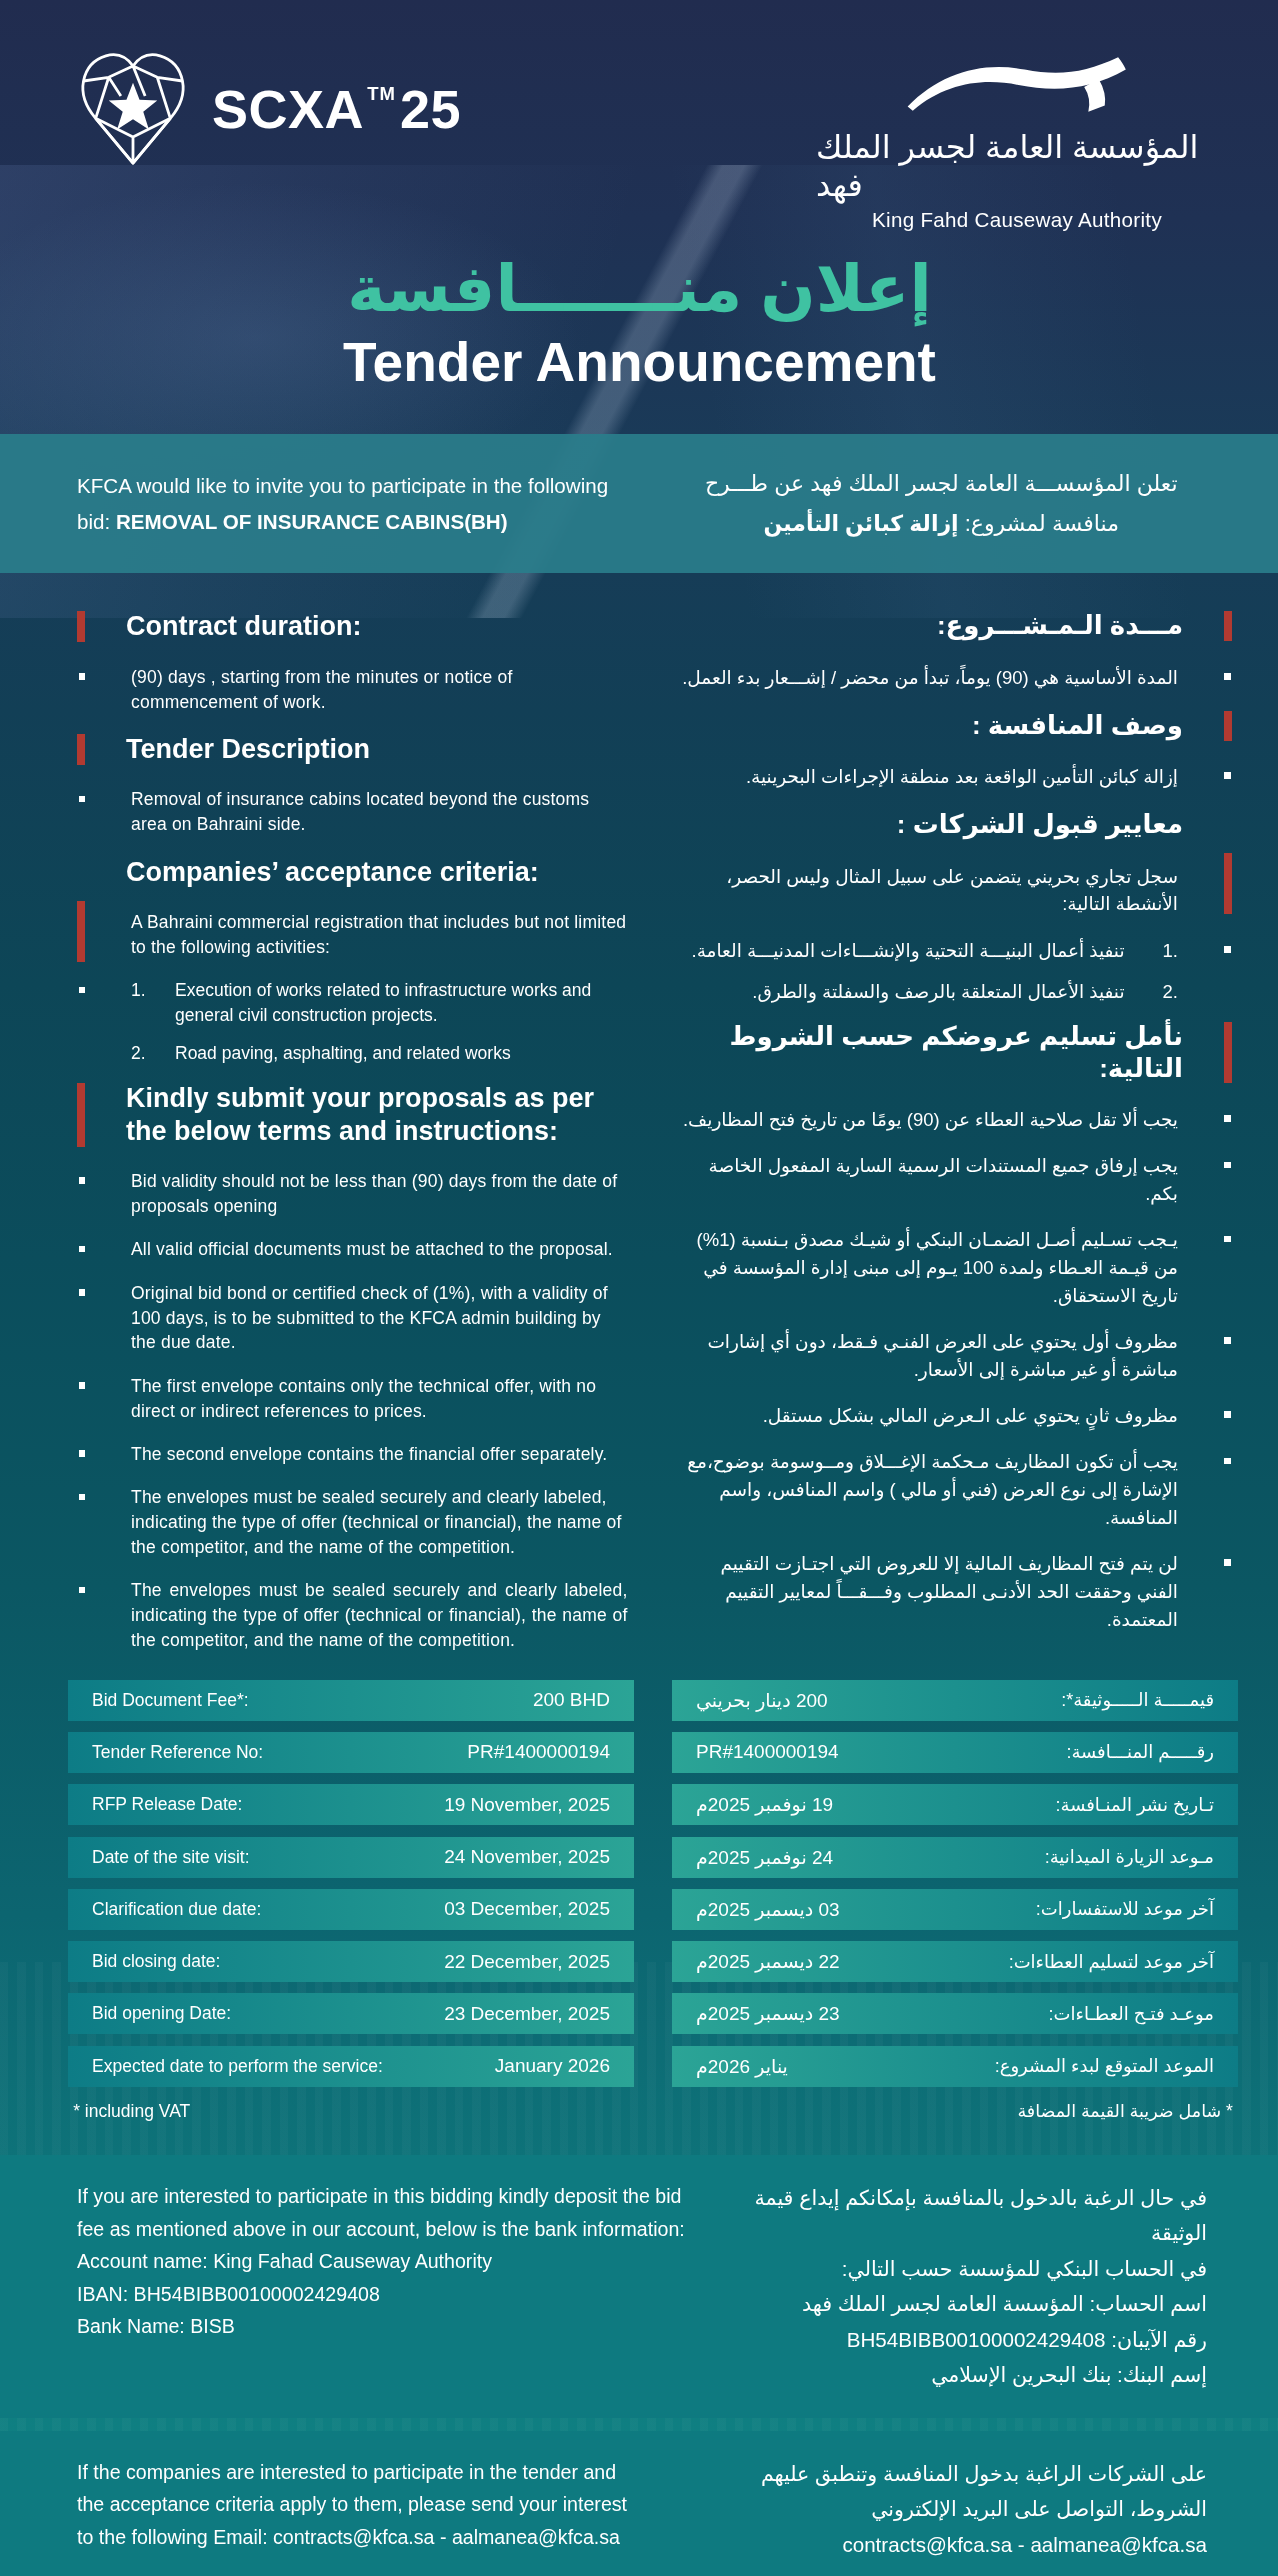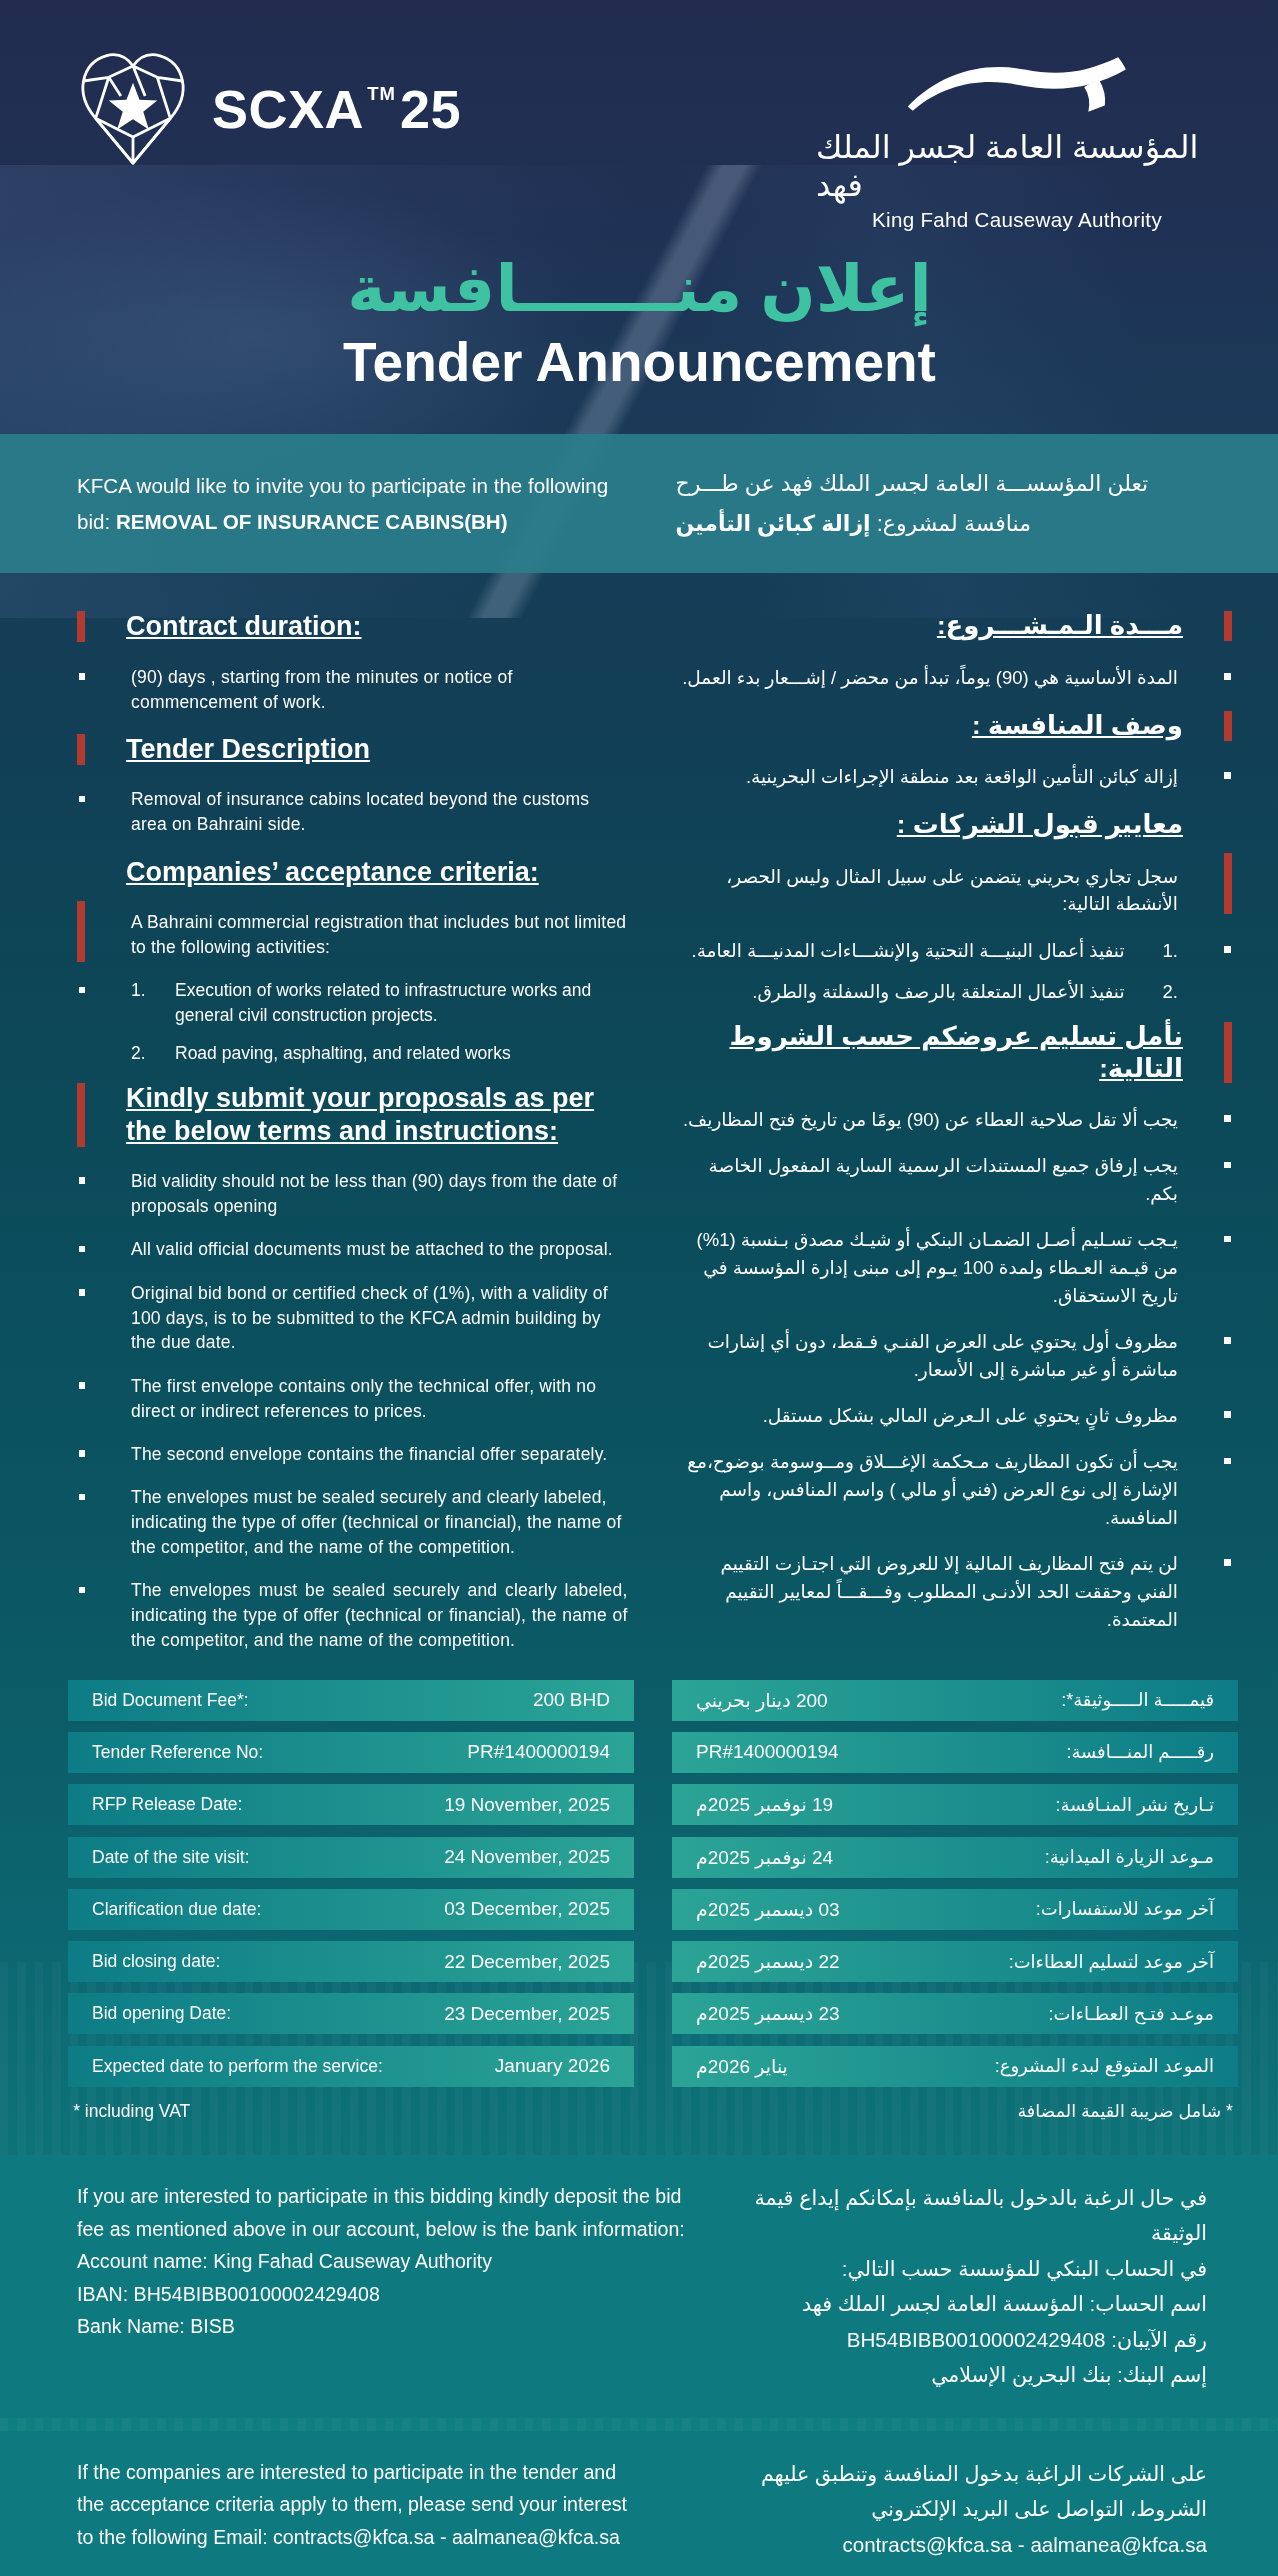--- a/index.html
+++ b/index.html
@@ -32,28 +32,28 @@
   
   .title-block{text-align:center;margin-top:17.5px;}
   .title-ar{font-size:65px;font-weight:700;color:#3fc2a2;line-height:1.2;}
   .title-en{font-size:55px;font-weight:600;line-height:1.15;margin-top:3.1px;}
 
   
   .intro-band{margin-top:40px;background:rgba(42,125,139,.93);
     display:grid;grid-template-columns:1fr 1fr;gap:67px;padding:30px 72px 30px 77px;align-items:center;}
   .intro-en{font-size:20.6px;line-height:1.75;}
   .intro-en b{font-weight:700;}
-  .intro-ar{direction:rtl;text-align:left;font-size:22px;line-height:1.8;}
+  .intro-ar{direction:rtl;text-align:center;font-size:22px;line-height:1.8;}
   .intro-ar b{font-weight:700;}
 
   
   .cols{display:grid;grid-template-columns:1fr 1fr;gap:54px;padding:37px 47px 0 77px;}
   .col-ar{direction:rtl;text-align:right;}
   .sec{margin-bottom:15.5px;}
-  .sec-head{position:relative;font-size:27px;font-weight:700;line-height:1.22;margin:0 0 21.6px 0;max-width:515px;text-decoration:underline;}
+  .sec-head{position:relative;font-size:27px;font-weight:700;line-height:1.22;margin:0 0 21.6px 0;max-width:515px;}
   .col-en .sec-head{padding-left:49px;}
   .col-ar .sec-head{padding-right:49px;font-size:26px;}
   .col-en .sec-head.bar::before{content:"";position:absolute;left:0;top:1px;bottom:1px;width:7.7px;background:#b23a31;}
   .col-ar .sec-head.bar::before{content:"";position:absolute;right:0;top:1px;bottom:1px;width:7.7px;background:#b23a31;}
   .bullet{position:relative;margin-bottom:18.5px;font-size:17.5px;line-height:1.42;letter-spacing:0.2px;}
   .col-en .bullet{padding-left:54px;max-width:577px;}
   .col-ar .bullet{padding-right:54px;font-size:18.5px;line-height:1.5;letter-spacing:0;}
   .col-en .bullet::before{content:"";position:absolute;left:1.5px;top:8.2px;width:6.7px;height:6.7px;background:#fff;}
   .col-ar .bullet::before{content:"";position:absolute;right:1.5px;top:9.3px;width:6.7px;height:6.7px;background:#fff;}
   .col-en .bullet.bar-bullet::after{content:"";position:absolute;left:0;top:-9.3px;width:7.7px;height:61px;background:#b23a31;}

